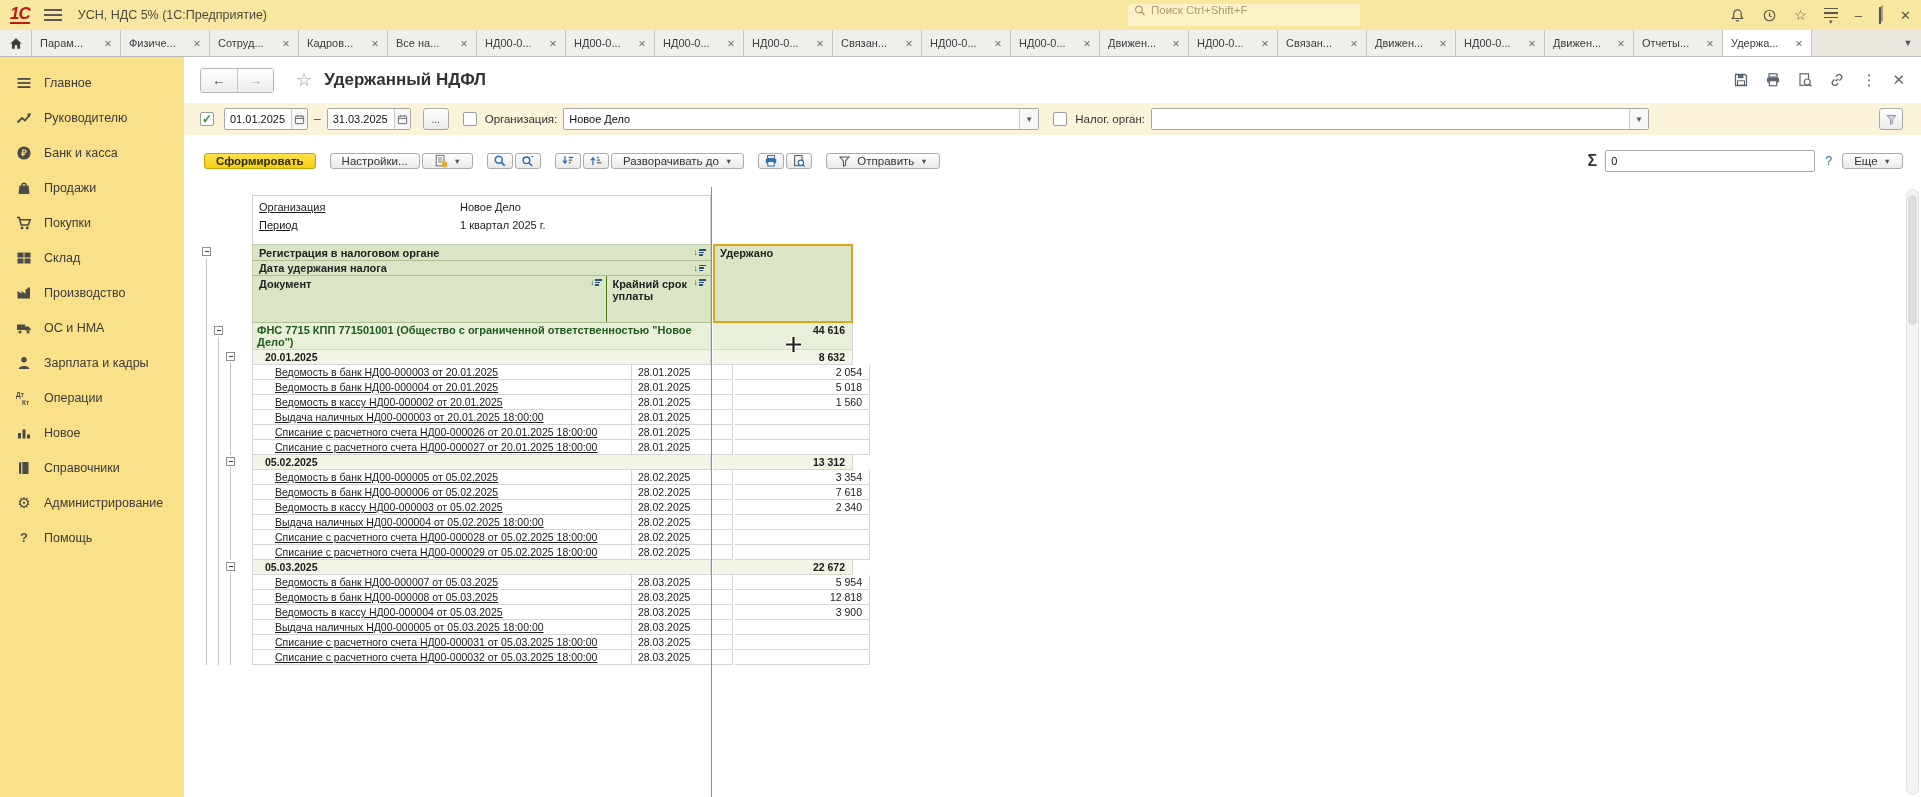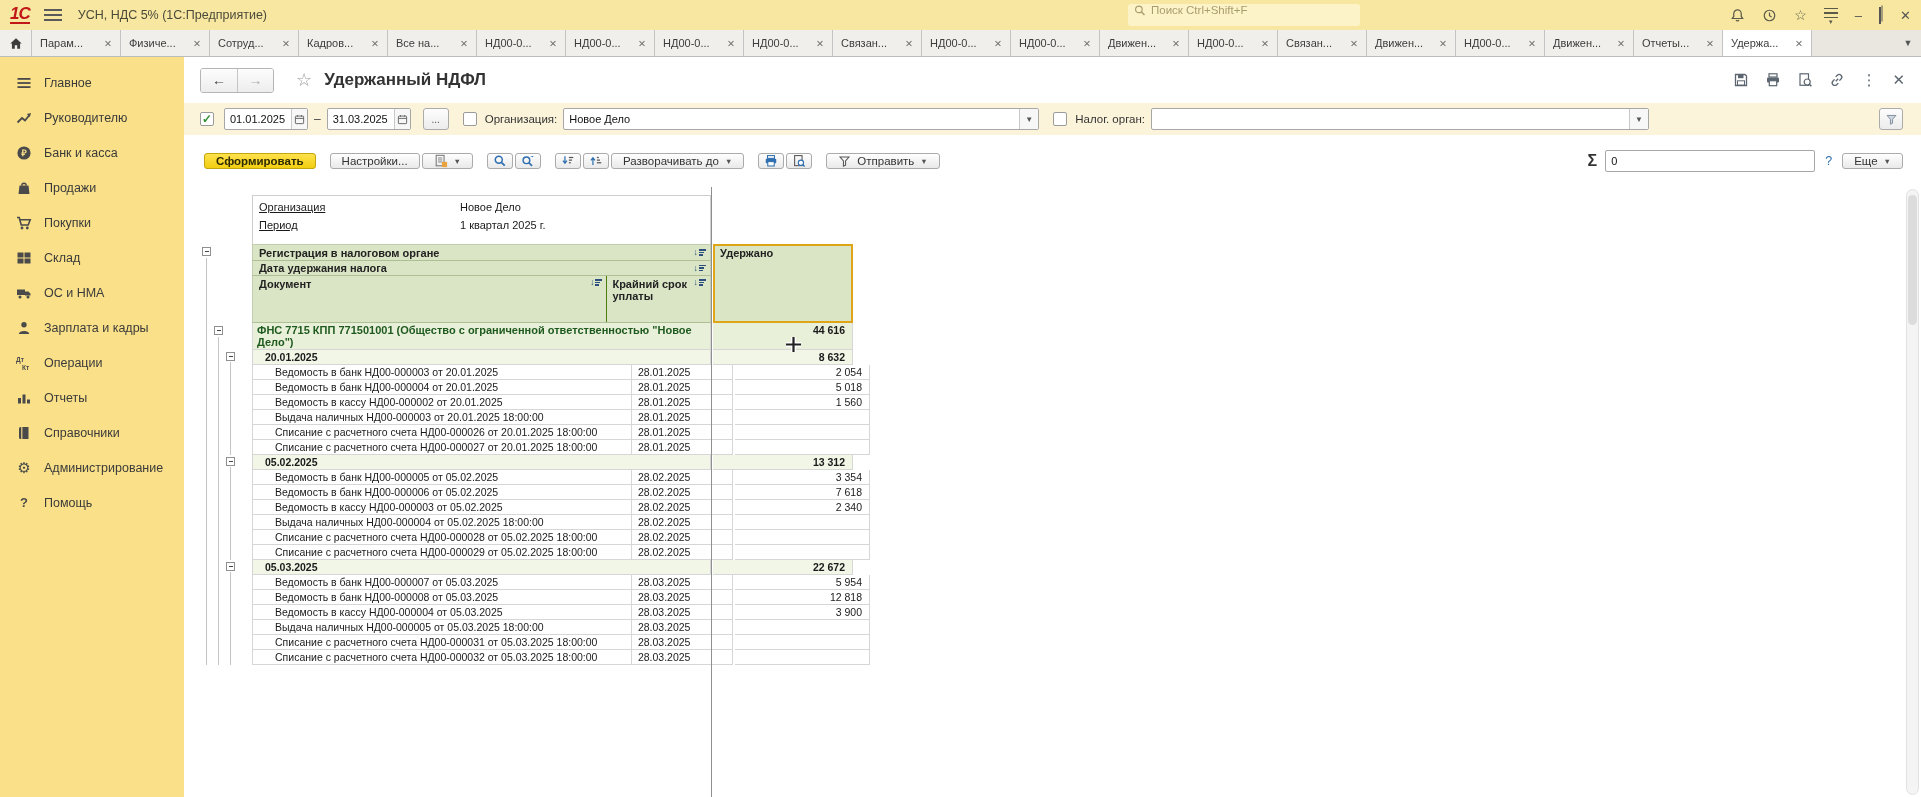--- a/index.html
+++ b/index.html
@@ -120,21 +120,21 @@
   .sort .sarr { font-size:9px; color:#2d4f7c; line-height:9px; }
   .sbars { display:flex; flex-direction:column; justify-content:center; }
   .sbars i { display:block; height:1.5px; background:#2d4f7c; margin:0.6px 0; }
   .sbars i:nth-child(1){width:7px;} .sbars i:nth-child(2){width:5px;} .sbars i:nth-child(3){width:3.5px;}
   .hamt { width:140px; margin-left:2px; background:#d9e5c4; border:2px solid #dfa518;
     font-weight:bold; color:#222; font-size:11px; padding:1px 4px 0 5px; display:flex; align-items:flex-start; }
 
   .trow { display:flex; align-items:stretch; }
   .cell { border-right:1px solid #d6d6d6; border-bottom:1px solid #d6d6d6; padding:1px 4px 1px 6px; }
   .c-span { width:459px; border-left:1px solid #d6d6d6; }
-  .c-doc { width:393px; border-left:1px solid #d6d6d6; padding-left:22px; }
+  .c-doc { width:393px; border-left:1px solid #d6d6d6; padding-left:22px;text-decoration:underline; }
   .c-dl { width:104px; }
   .c-amt { width:140px; margin-left:2px; text-align:right; padding-right:7px; }
   .row-fns .c-span { background:#e9f0da; font-weight:bold; color:#1e5a1e; font-size:11px; padding-left:4px;}
   .row-fns .c-amt { background:#e9f0da; font-weight:bold; }
   .row-grp .c-span { background:#f1f6e7; font-weight:bold; padding-left:12px; }
   .row-grp .c-amt { background:#f1f6e7; font-weight:bold; }
   .row-det { background:#fff; }
   .row-det .c-doc, .row-det .c-dl, .row-det .c-amt { min-height:14px; }
 
   
@@ -336,20 +336,28 @@
             <rect x="8.5" y="2.5" width="6" height="5" fill="#4a4a4a"></rect>
             <rect x="1.5" y="8.5" width="6" height="5" fill="#4a4a4a"></rect>
             <rect x="8.5" y="8.5" width="6" height="5" fill="#4a4a4a"></rect>
           </svg>
         </span>
         <span>Склад</span>
       </div>
       <div class="side-item">
         <span class="sicon">
           <svg width="16" height="16" viewBox="0 0 16 16">
+            <path d="M1.5 13.5V6l4 2.8V6l4 2.8V4h2V2.5h2.5v11z" fill="#4a4a4a"></path>
+          </svg>
+        </span>
+        <span>Производство</span>
+      </div>
+      <div class="side-item">
+        <span class="sicon">
+          <svg width="16" height="16" viewBox="0 0 16 16">
             <rect x="1" y="4.5" width="8" height="5.5" fill="#4a4a4a"></rect>
             <path d="M9 6.5h3.5l2 2.2v1.8H9z" fill="#4a4a4a"></path>
             <circle cx="4" cy="12" r="1.5" fill="#4a4a4a"></circle>
             <circle cx="12" cy="12" r="1.5" fill="#4a4a4a"></circle>
           </svg>
         </span>
         <span>ОС и НМА</span>
       </div>
       <div class="side-item">
         <span class="sicon">
@@ -370,21 +378,21 @@
         <span>Операции</span>
       </div>
       <div class="side-item">
         <span class="sicon">
           <svg width="16" height="16" viewBox="0 0 16 16">
             <rect x="2" y="8" width="3" height="5.5" fill="#4a4a4a"></rect>
             <rect x="6.5" y="4.5" width="3" height="9" fill="#4a4a4a"></rect>
             <rect x="11" y="9.5" width="3" height="4" fill="#4a4a4a"></rect>
           </svg>
         </span>
-        <span>Отчеты</span>
+        <span>Новое</span>
       </div>
       <div class="side-item">
         <span class="sicon">
           <svg width="16" height="16" viewBox="0 0 16 16">
             <path d="M4.5 2h8v12h-8a1.5 1.5 0 0 1-1.5-1.5v-9A1.5 1.5 0 0 1 4.5 2z" fill="#4a4a4a"></path>
             <line x1="5.8" y1="2" x2="5.8" y2="14" stroke="#fae189" stroke-width="1.1"></line>
           </svg>
         </span>
         <span>Справочники</span>
       </div>

